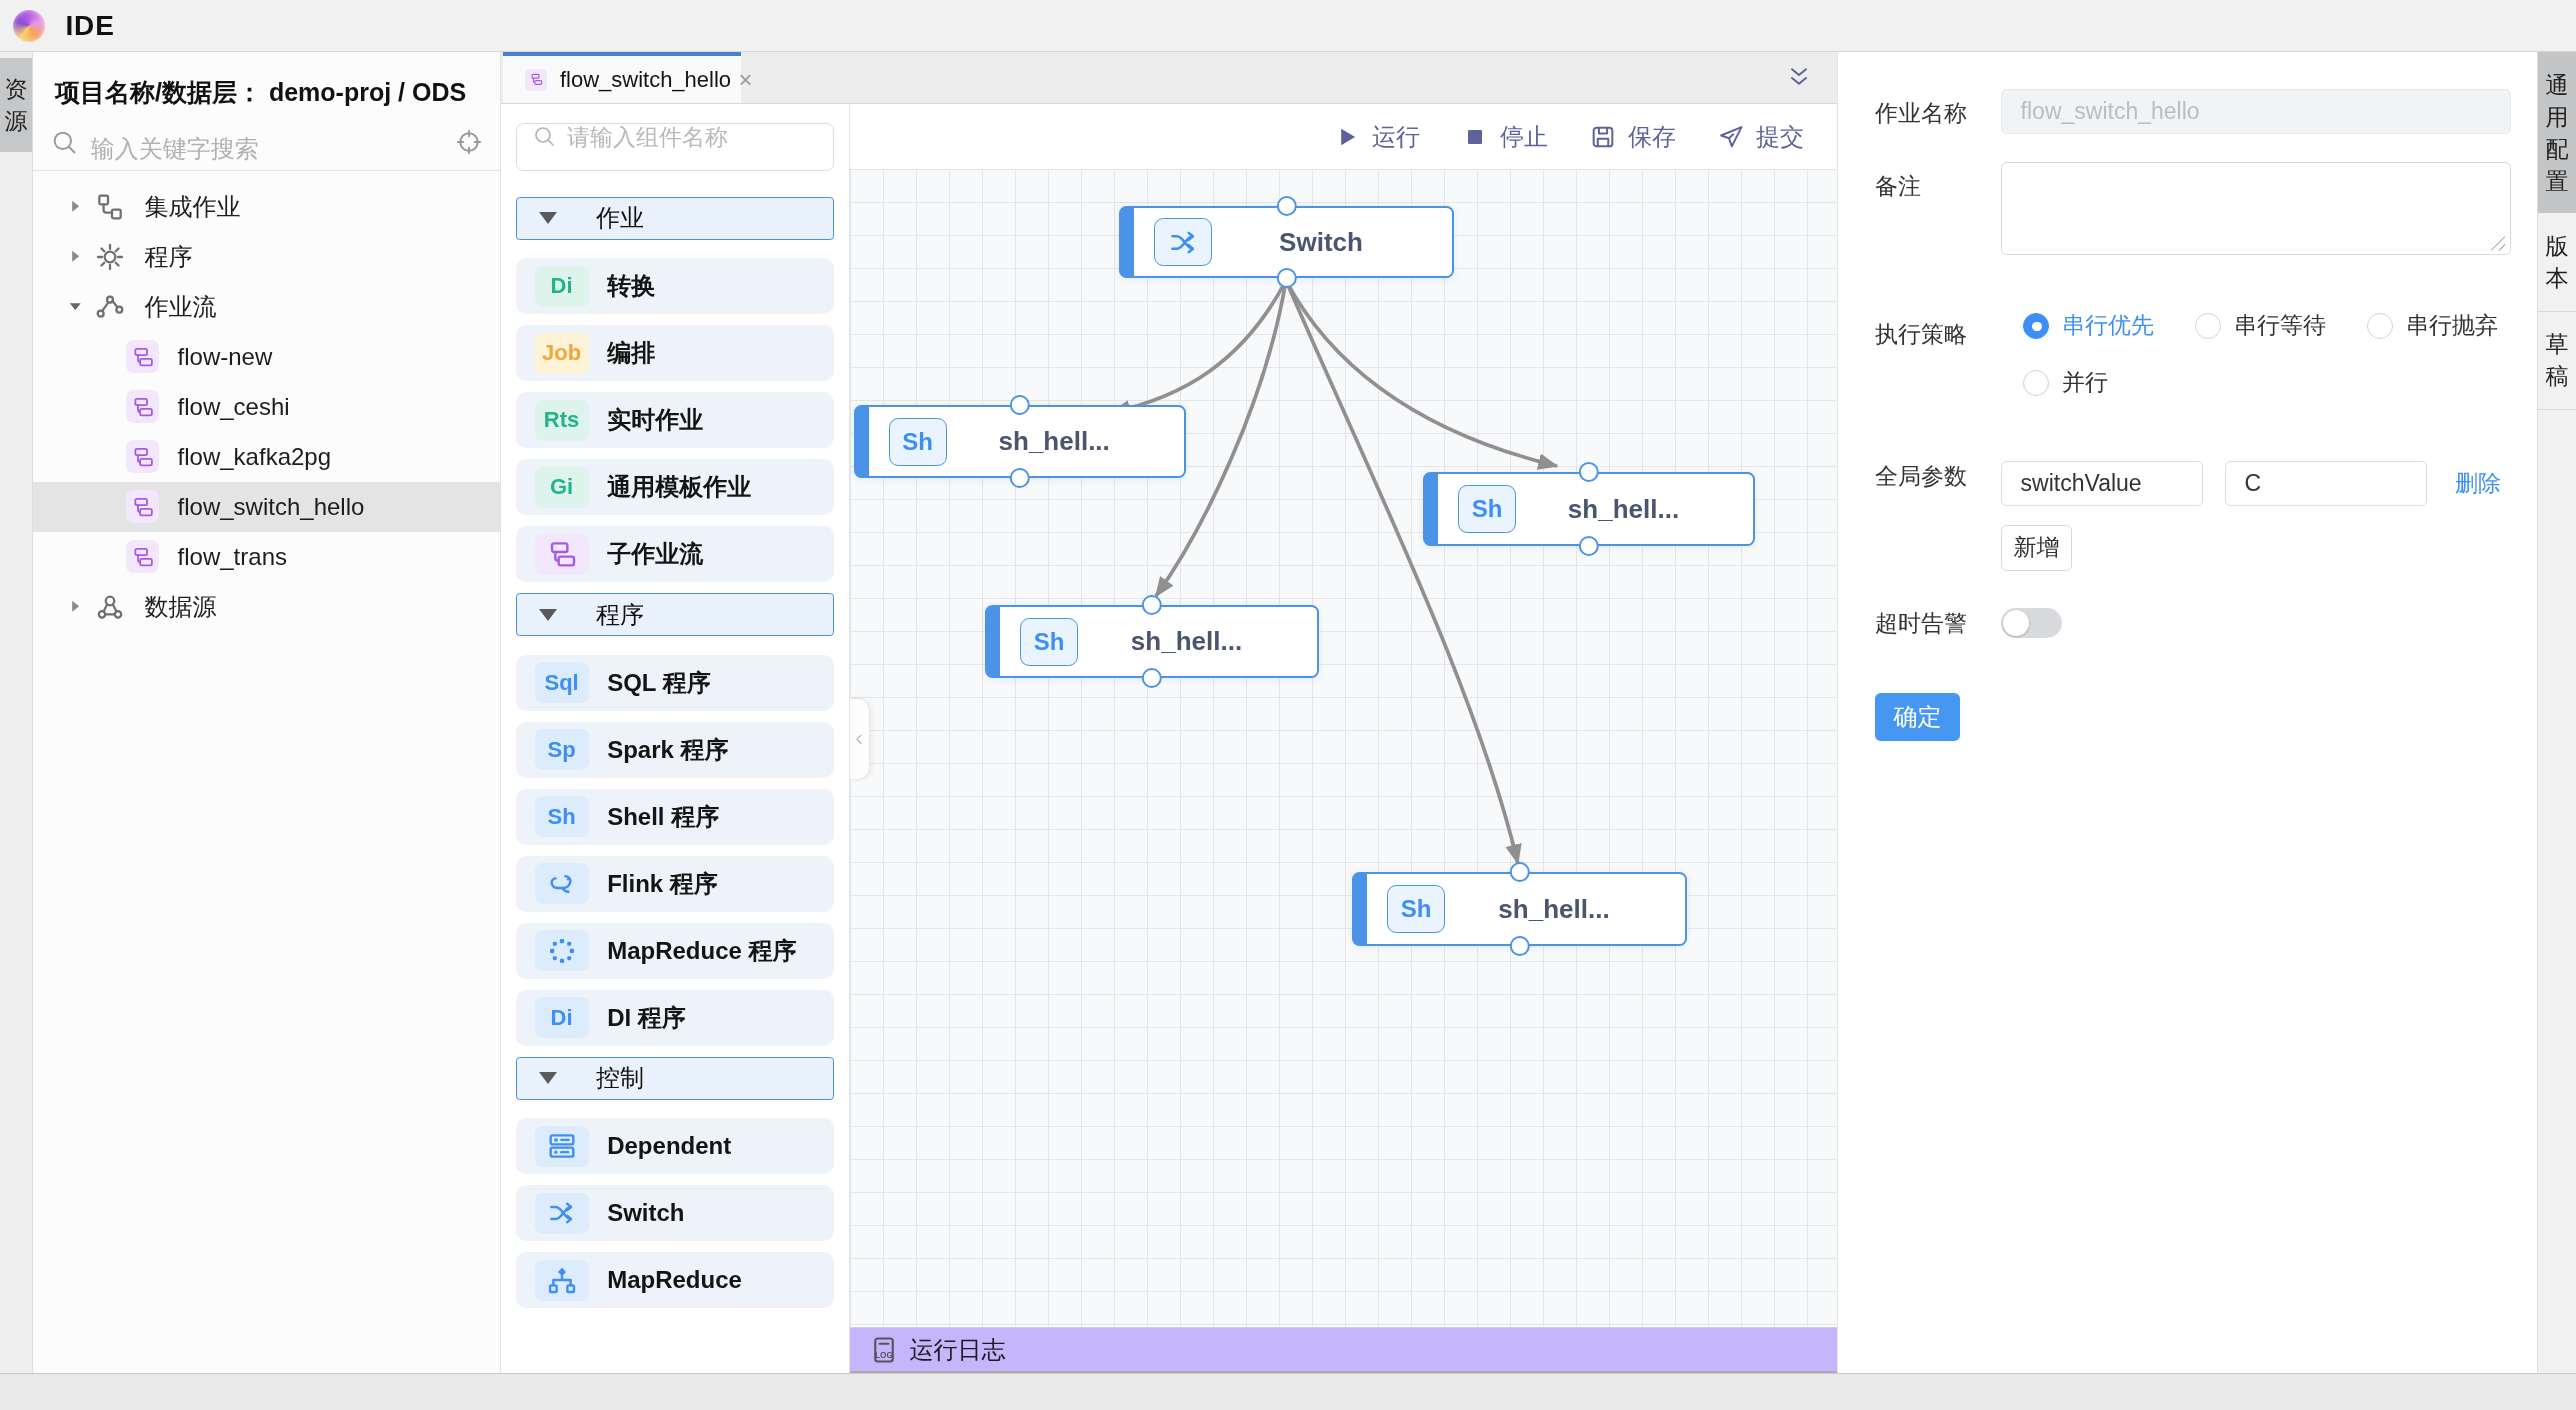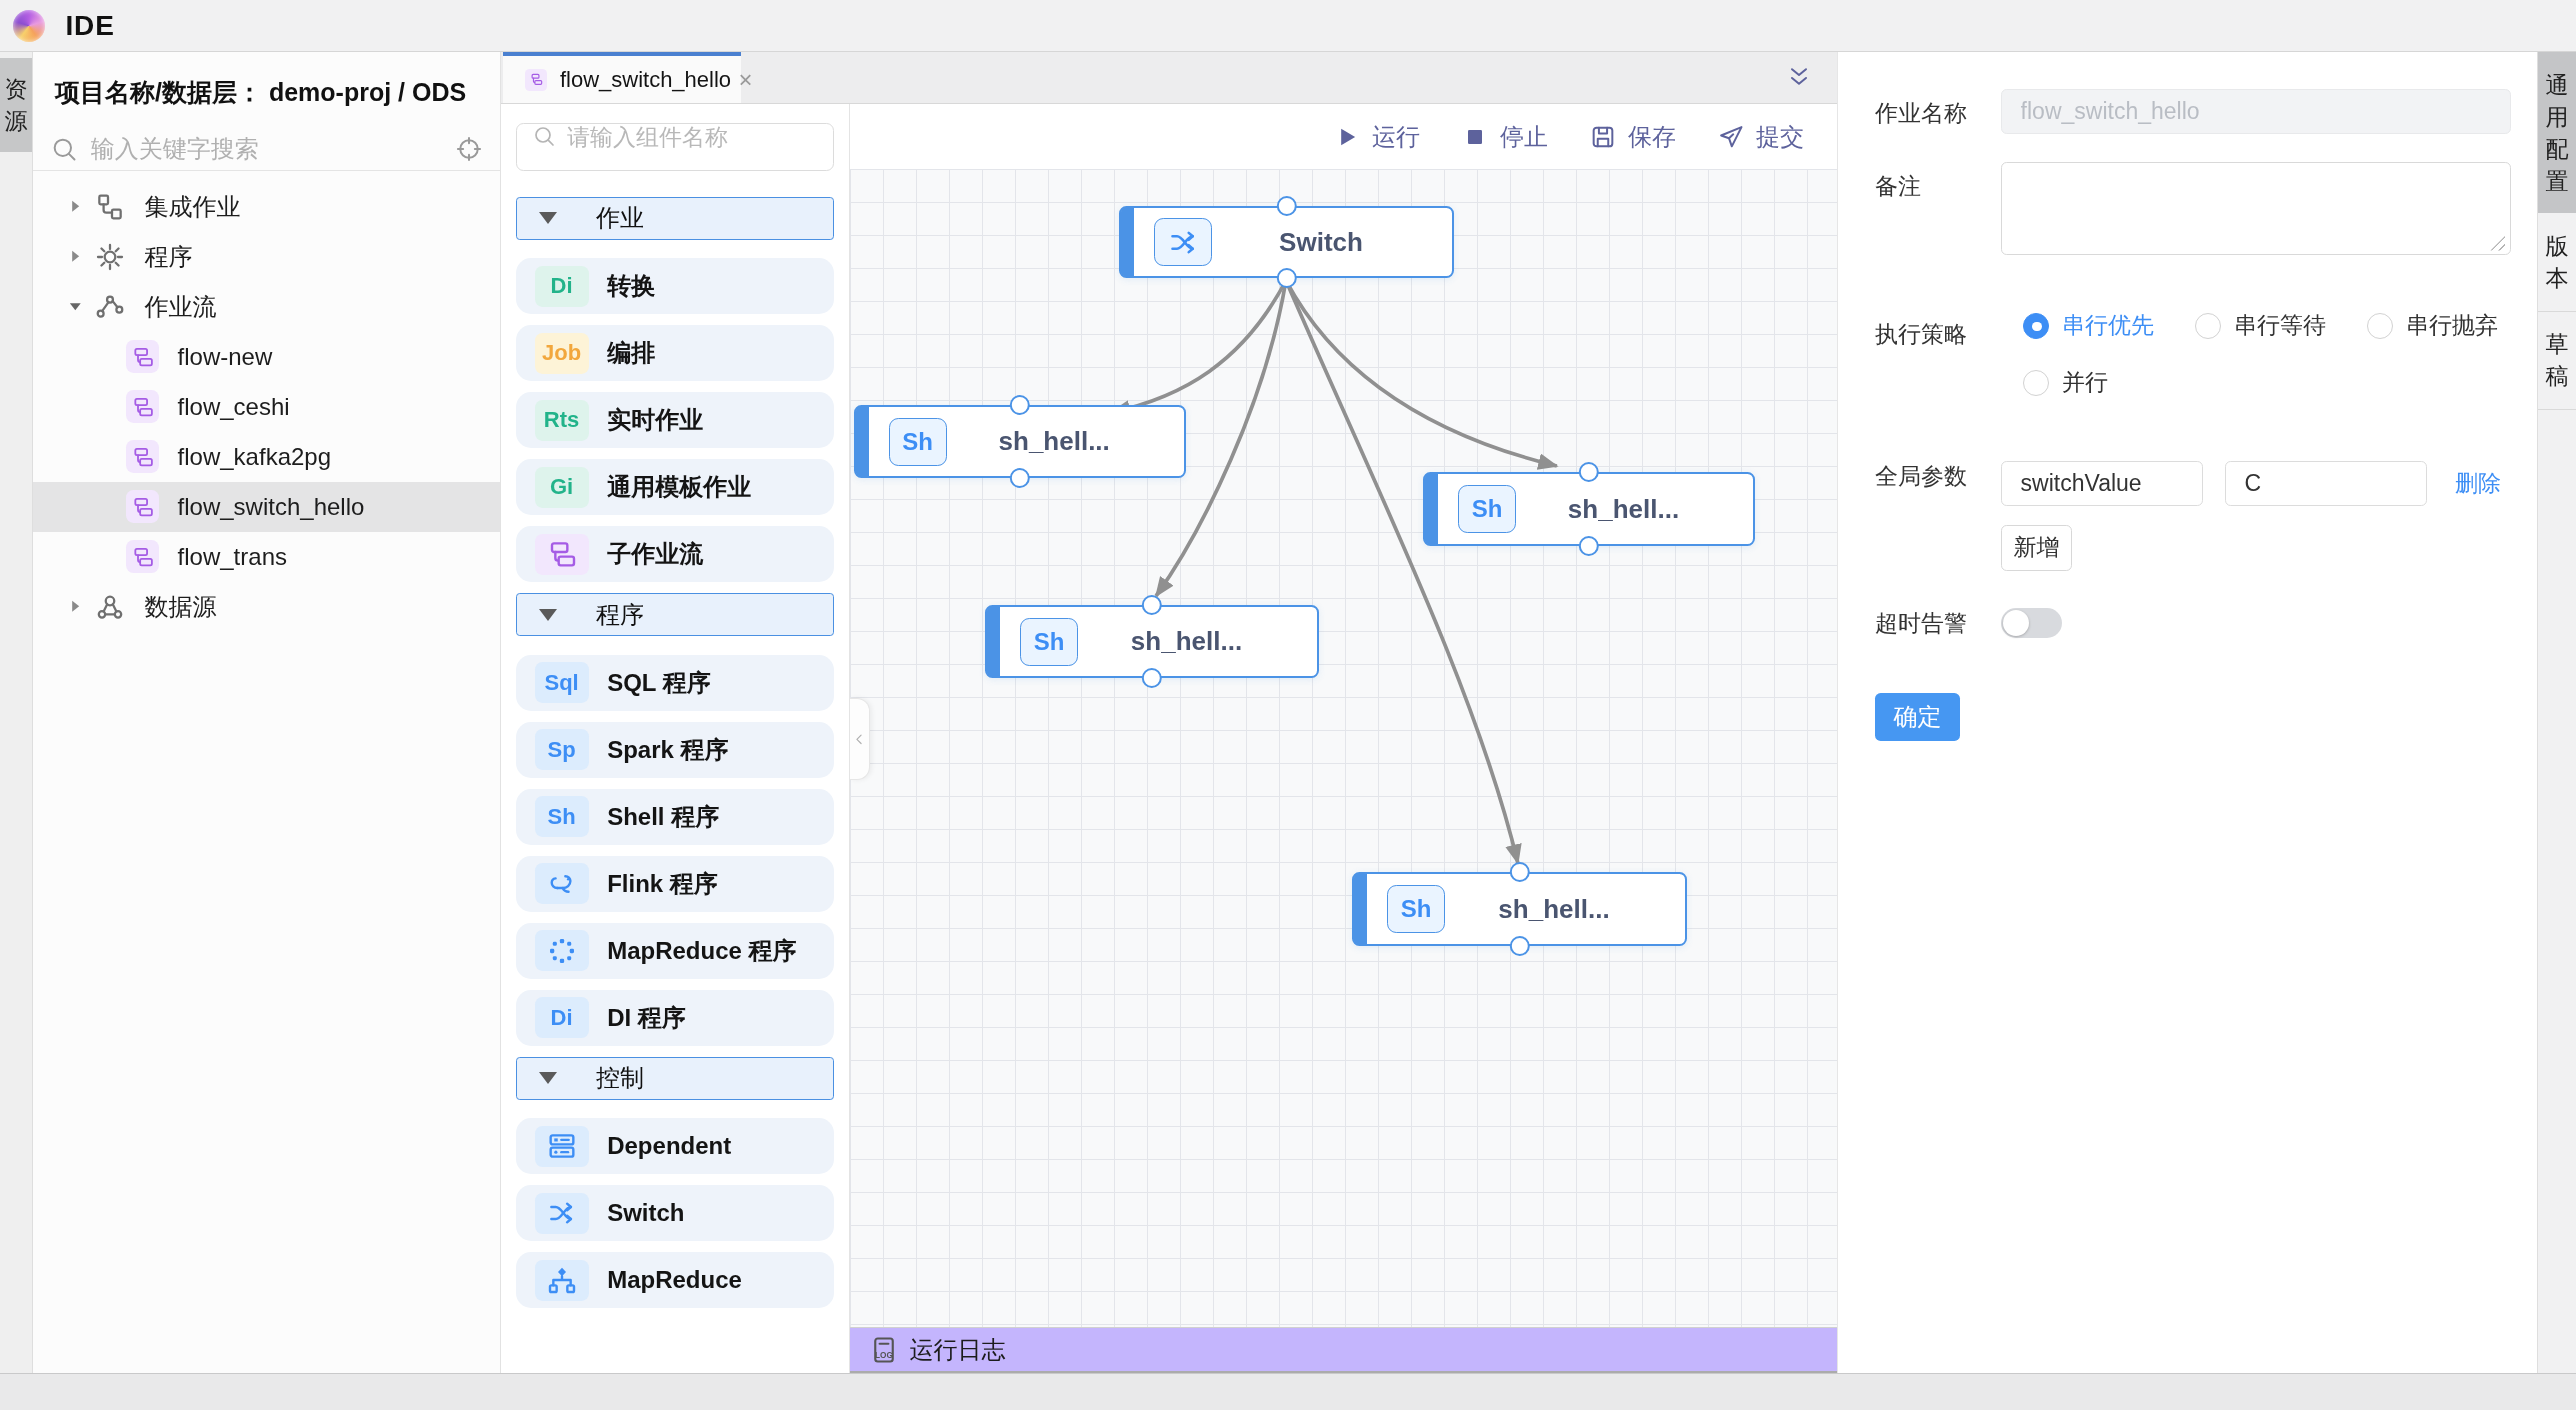--- a/index.html
+++ b/index.html
@@ -17,21 +17,21 @@
 
   
   .left-strip { width:33px; background:#efefef; border-right:1.9px solid #dedede; flex:none; }
   .vtab { display:flex; flex-direction:column; align-items:center; font-size:23px; color:#222; cursor:pointer; }
   .vtab span { line-height:32px; }
   .left-strip .vtab { margin-top:5.6px; background:#c6c7c8; padding:15px 0; width:100%; }
 
   
   .sidebar { width:468px; background:#fcfcfc; border-right:1.9px solid #e2e2e2; flex:none; display:flex; flex-direction:column; }
   .sidebar-header { font-size:25px; font-weight:bold; color:#111; padding:24px 20.4px 18.6px 22px; white-space:nowrap; }
-  .sidebar-search { height:43px; border-bottom:1.9px solid #e4e4e4; display:flex; align-items:center; padding:0 16.7px; }
+  .sidebar-search { height:43px; border-bottom:1.9px solid #e4e4e4; display:flex; padding:0 16.7px; }
   .sidebar-search .sic { width:28px; height:28px; color:#9a9a9a; flex:none; }
   .sidebar-search input { flex:1; border:none; outline:none; background:transparent; font-size:24px; color:#333; margin-left:13px; font-family:inherit; }
   .sidebar-search input::placeholder { color:#b0b0b0; }
   .tree { padding-top:11px; }
   .tree-row { height:50px; display:flex; align-items:center; font-size:24px; color:#1d1d1d; cursor:pointer; }
   .tree-row.selected { background:#e4e4e5; }
   .tree-arrow { width:18.6px; height:18.6px; color:#8a8a8a; margin-left:33px; flex:none; }
   .tree-arrow.exp { transform:rotate(90deg); color:#666; }
   .tree-ico { width:32px; height:32px; color:#6f6f6f; margin-left:9.3px; flex:none; }
   .tree-row.child { padding-left:93px; }
@@ -52,21 +52,21 @@
 
   
   .palette { width:349px; flex:none; background:#fff; border-right:1.9px solid #e4e4e4; padding:18.6px 15px 0 15px; overflow:hidden; }
   .palette-search { height:48px; border:1.9px solid #dcdcdc; border-radius:7.4px; display:flex; align-items:flex-start; padding:0 15px; margin-bottom:26px; }
   .palette-search .sic { width:24px; height:24px; color:#b5b5b5; flex:none; }
   .palette-search input { flex:1; border:none; outline:none; background:transparent; font-size:23px; color:#333; margin-left:11px; font-family:inherit; }
   .palette-search input::placeholder { color:#b8b8b8; }
   .pal-header { height:43px; background:#e8f1fc; border:1.9px solid #4a90e2; border-radius:3.7px; display:flex; align-items:center; padding-left:22px; margin-bottom:18.6px; cursor:pointer; }
   .pal-caret { width:0; height:0; border-left:9.3px solid transparent; border-right:9.3px solid transparent; border-top:12px solid #5a5a5a; }
   .pal-header-label { font-size:24px; color:#111; margin-left:39px; }
-  .pal-item { height:56px; background:#eef3fa; border-radius:15px; display:flex; align-items:center; padding-left:18.6px; margin-bottom:11px; cursor:grab; }
+  .pal-item { height:56px; background:#eef3fa; border-radius:10px; display:flex; align-items:center; padding-left:18.6px; margin-bottom:11px; cursor:grab; }
   .pal-item:last-child { margin-bottom:22px; }
   .pal-badge { width:54px; height:41px; border-radius:7.4px; display:flex; align-items:center; justify-content:center; font-size:22px; font-weight:bold; flex:none; }
   .pal-badge.teal   { background:#def3ec; color:#22b38a; }
   .pal-badge.amber  { background:#fdf3d7; color:#f2a73d; }
   .pal-badge.blue   { background:#dcecfd; color:#3d8ef5; }
   .pal-badge.purple { background:#f2e7fd; color:#a55ce5; }
   .pal-badge .svgic { width:32px; height:32px; stroke-width:1.8; }
   .pal-label { font-size:24px; font-weight:bold; color:#141414; margin-left:18.6px; white-space:nowrap; }
 
   

